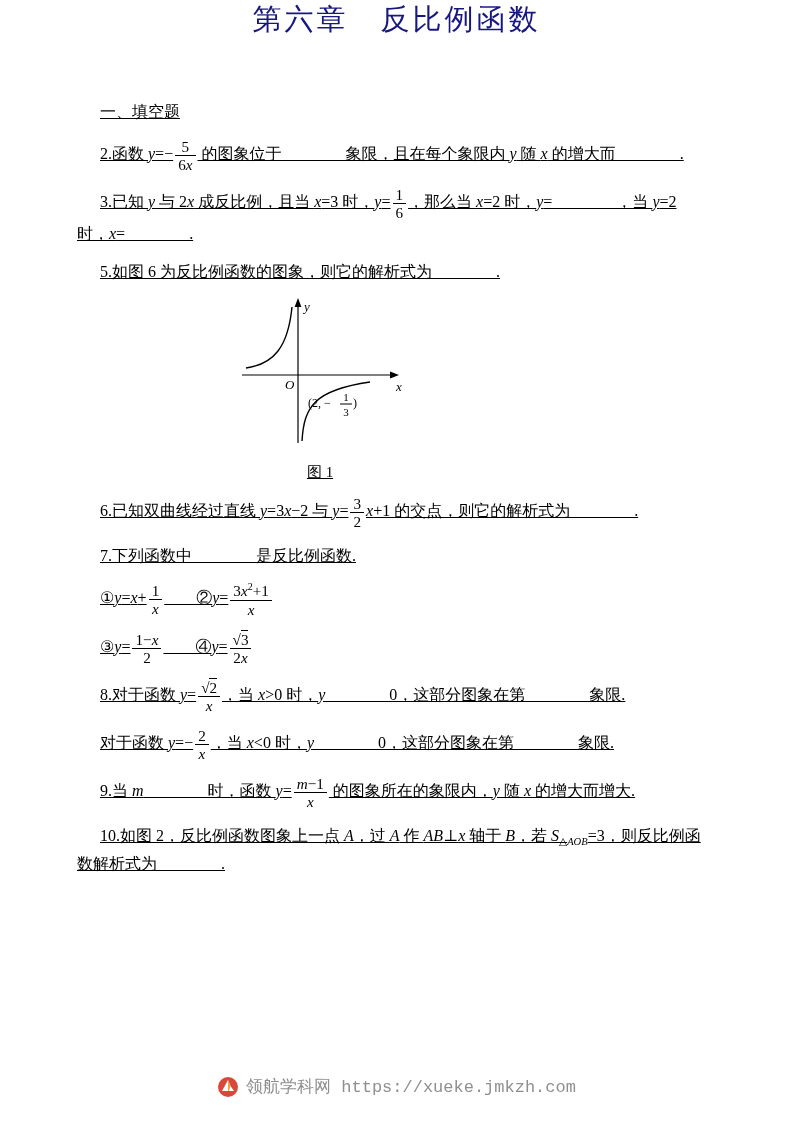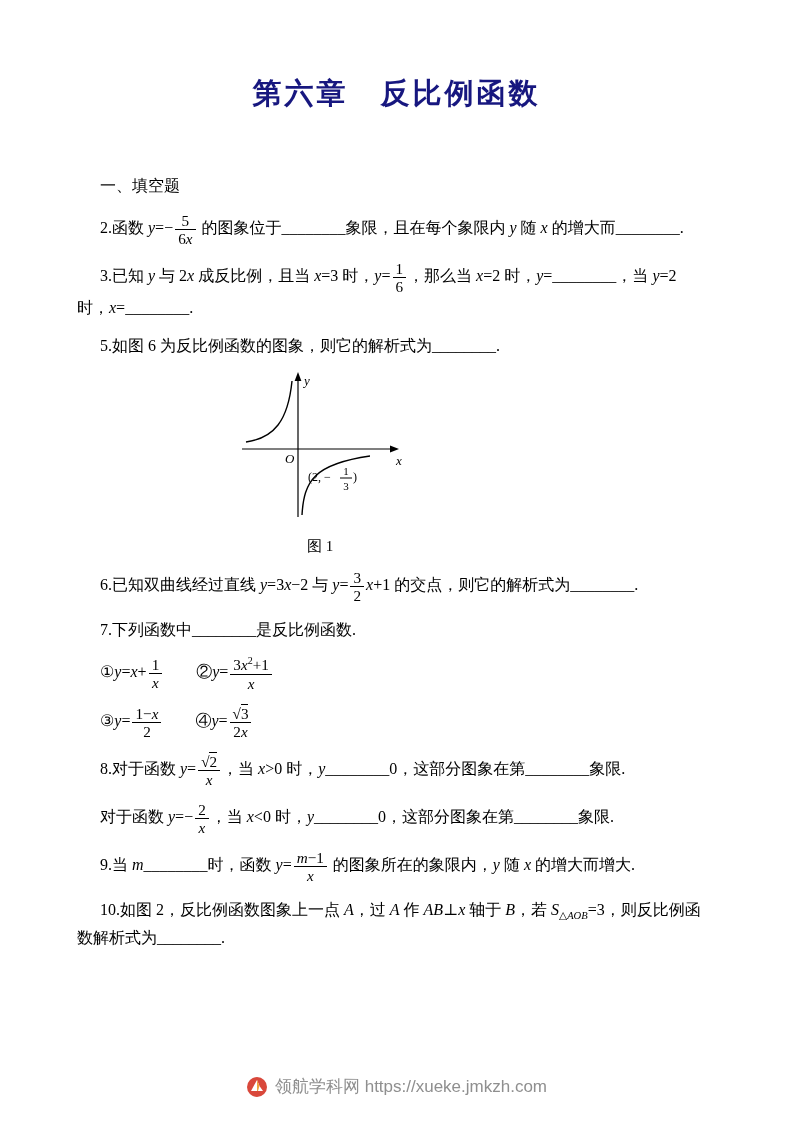--- a/index.html
+++ b/index.html
@@ -3,41 +3,41 @@
 <meta charset="utf-8">
 <style>
   *{box-sizing:border-box;margin:0;padding:0;}
   html,body{background:#ffffff;}
   .page{
     position:relative;width:793px;height:1122px;margin:0 auto;background:#fff;
     font-family:"Liberation Serif","DejaVu Serif",serif;font-size:16px;color:#000;
     overflow:hidden;
   }
   .title{
-    text-align:center;padding-top:74px;font-size:29px;font-weight:bold;
+    text-align:center;font-size:29px;font-weight:normal;
     color:#17177f;letter-spacing:3px;
   }
-  .content{padding:46px 82px 0 77px;}
+  .content{padding:46px 82px 0 77px;text-decoration:underline;}
   .content p{text-indent:23px;margin:13px 0;line-height:1.6;}
   .content p.tight{margin:10px 0;}
   .frac{display:inline-block;vertical-align:middle;text-align:center;line-height:1.12;margin:0 2px;text-indent:0;}
   .fn{display:block;border-bottom:1px solid #000;padding:0 3px;font-size:0.95em;}
   .fd{display:block;padding:0 3px;font-size:0.95em;}
   .ovl{border-top:1px solid #000;}
   sup{font-size:0.66em;vertical-align:super;}
   sup sup{font-size:0.82em;}
   sub{font-size:0.66em;vertical-align:sub;}
   i{font-style:italic;}
   .figure{margin:4px 0 2px 138px;width:210px;text-align:center;text-indent:0;}
   .figure figcaption{margin-top:12px;font-size:15px;}
   .graph text{font-family:"Liberation Serif","DejaVu Serif",serif;}
   .footer{
     position:absolute;left:0;right:0;bottom:24px;
     display:flex;align-items:center;justify-content:center;gap:7px;
-    color:#8f8f8f;font-size:17px;font-family:Liberation Sans, sans-serif;
+    color:#8f8f8f;font-size:17px;font-family:Liberation Mono, monospace;
   }
 </style>
 </head>
 <body>
 
 <div class="page">
 
   <h1 class="title">第六章　反比例函数</h1>
 
   <div class="content">

